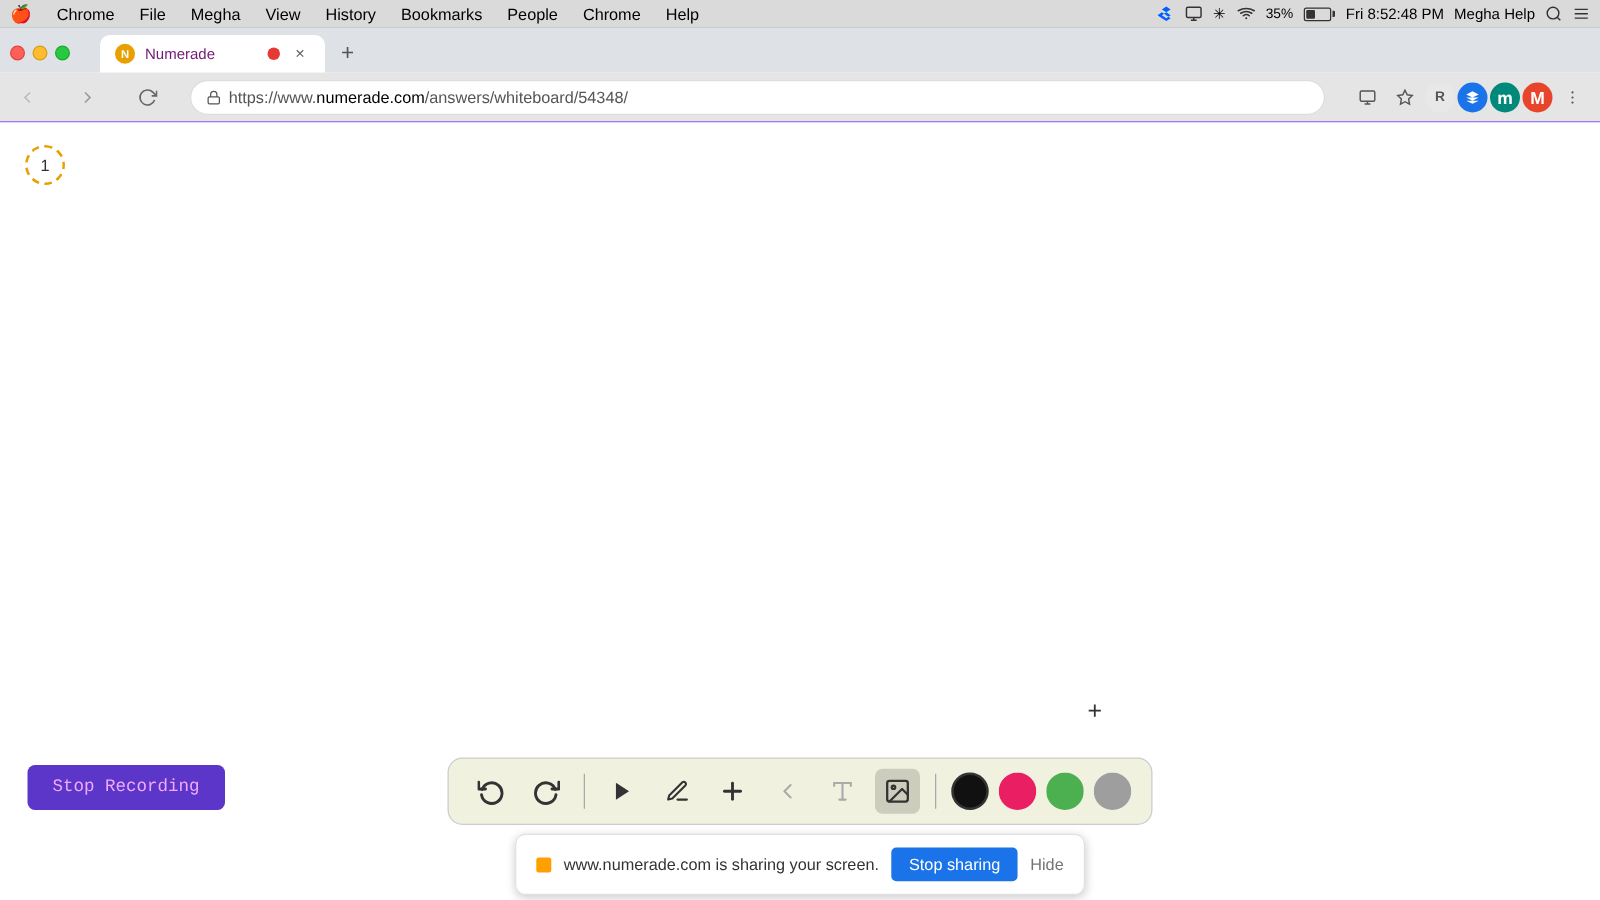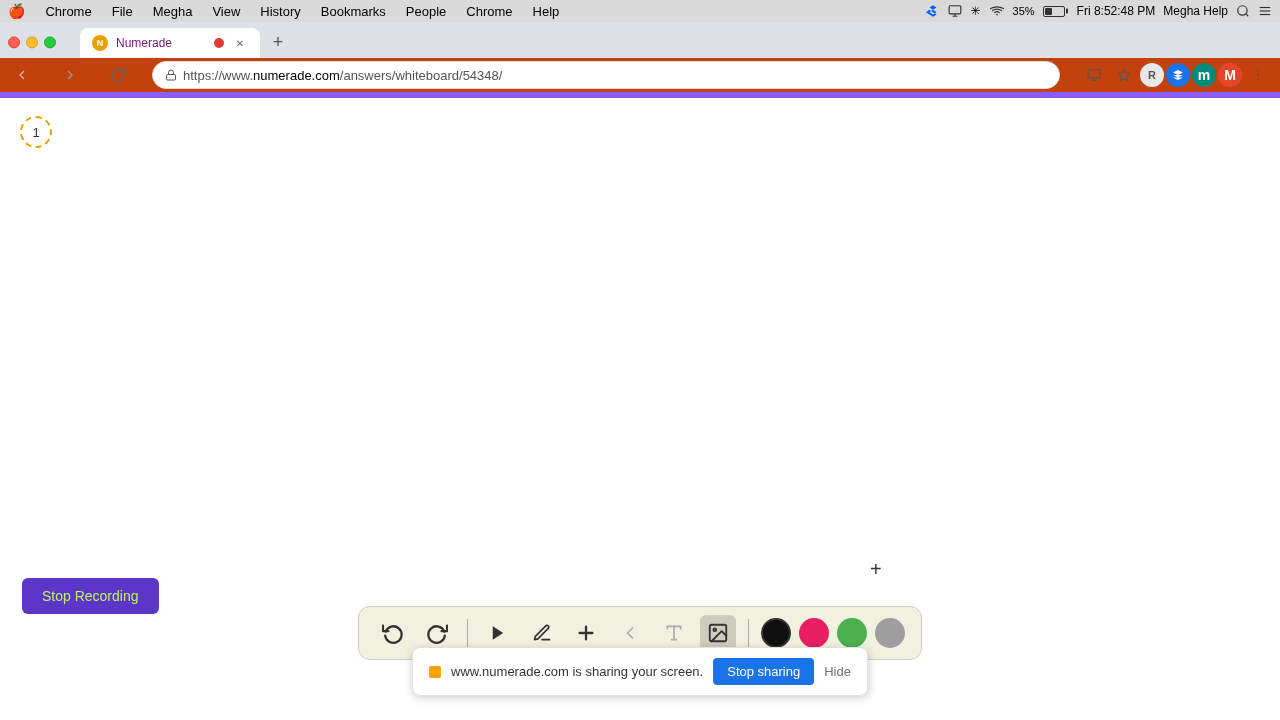--- a/index.html
+++ b/index.html
@@ -178,26 +178,26 @@
       border-radius: 50%;
       cursor: pointer;
     }
     .traffic-light.red { background: #fe5f57; border: 1px solid #e0443c; }
     .traffic-light.yellow { background: #febc2e; border: 1px solid #d4a017; }
     .traffic-light.green { background: #28c840; border: 1px solid #1aab29; }
 
     
     .address-bar {
       height: 40px;
-      background: #c2410c;
+      background: #e5e5e5;
       display: flex;
       align-items: center;
       padding: 0 8px;
       gap: 20px;
-      border-bottom: 6px solid #8b5cf6;
+      border-bottom: 1px solid #8b5cf6;
     }
     .nav-btn {
       width: 28px;
       height: 28px;
       display: flex;
       align-items: center;
       justify-content: center;
       border-radius: 50%;
       cursor: pointer;
       color: #666;
@@ -277,31 +277,32 @@
       position: absolute;
       font-size: 20px;
       color: #333;
       font-weight: 300;
       cursor: crosshair;
     }
 
     
     .stop-recording-btn {
       position: absolute;
-      bottom: 106px;
+      bottom: 72px;
       left: 22px;
       background: #5c35c9;
-      color: #bef264;
+      color: #f0abfc;
       border: none;
       border-radius: 6px;
       padding: 10px 20px;
       font-size: 14px;
       font-weight: 500;
       cursor: pointer;
       z-index: 10;
+      font-family: Liberation Mono, monospace;
     }
 
     
     .whiteboard-toolbar {
       position: absolute;
       bottom: 60px;
       left: 50%;
       transform: translateX(-50%);
       background: rgba(240, 240, 220, 0.92);
       border-radius: 12px;
@@ -334,21 +335,21 @@
       height: 30px;
       border-radius: 50%;
       cursor: pointer;
       border: 2px solid transparent;
     }
     .color-swatch.active { border-color: #333; }
 
     
     .screen-share-notification {
       position: absolute;
-      bottom: 24px;
+      bottom: 4px;
       left: 50%;
       transform: translateX(-50%);
       background: rgba(255,255,255,0.97);
       border-radius: 8px;
       padding: 10px 16px;
       display: flex;
       align-items: center;
       gap: 10px;
       font-size: 13px;
       box-shadow: 0 2px 8px rgba(0,0,0,0.2);

